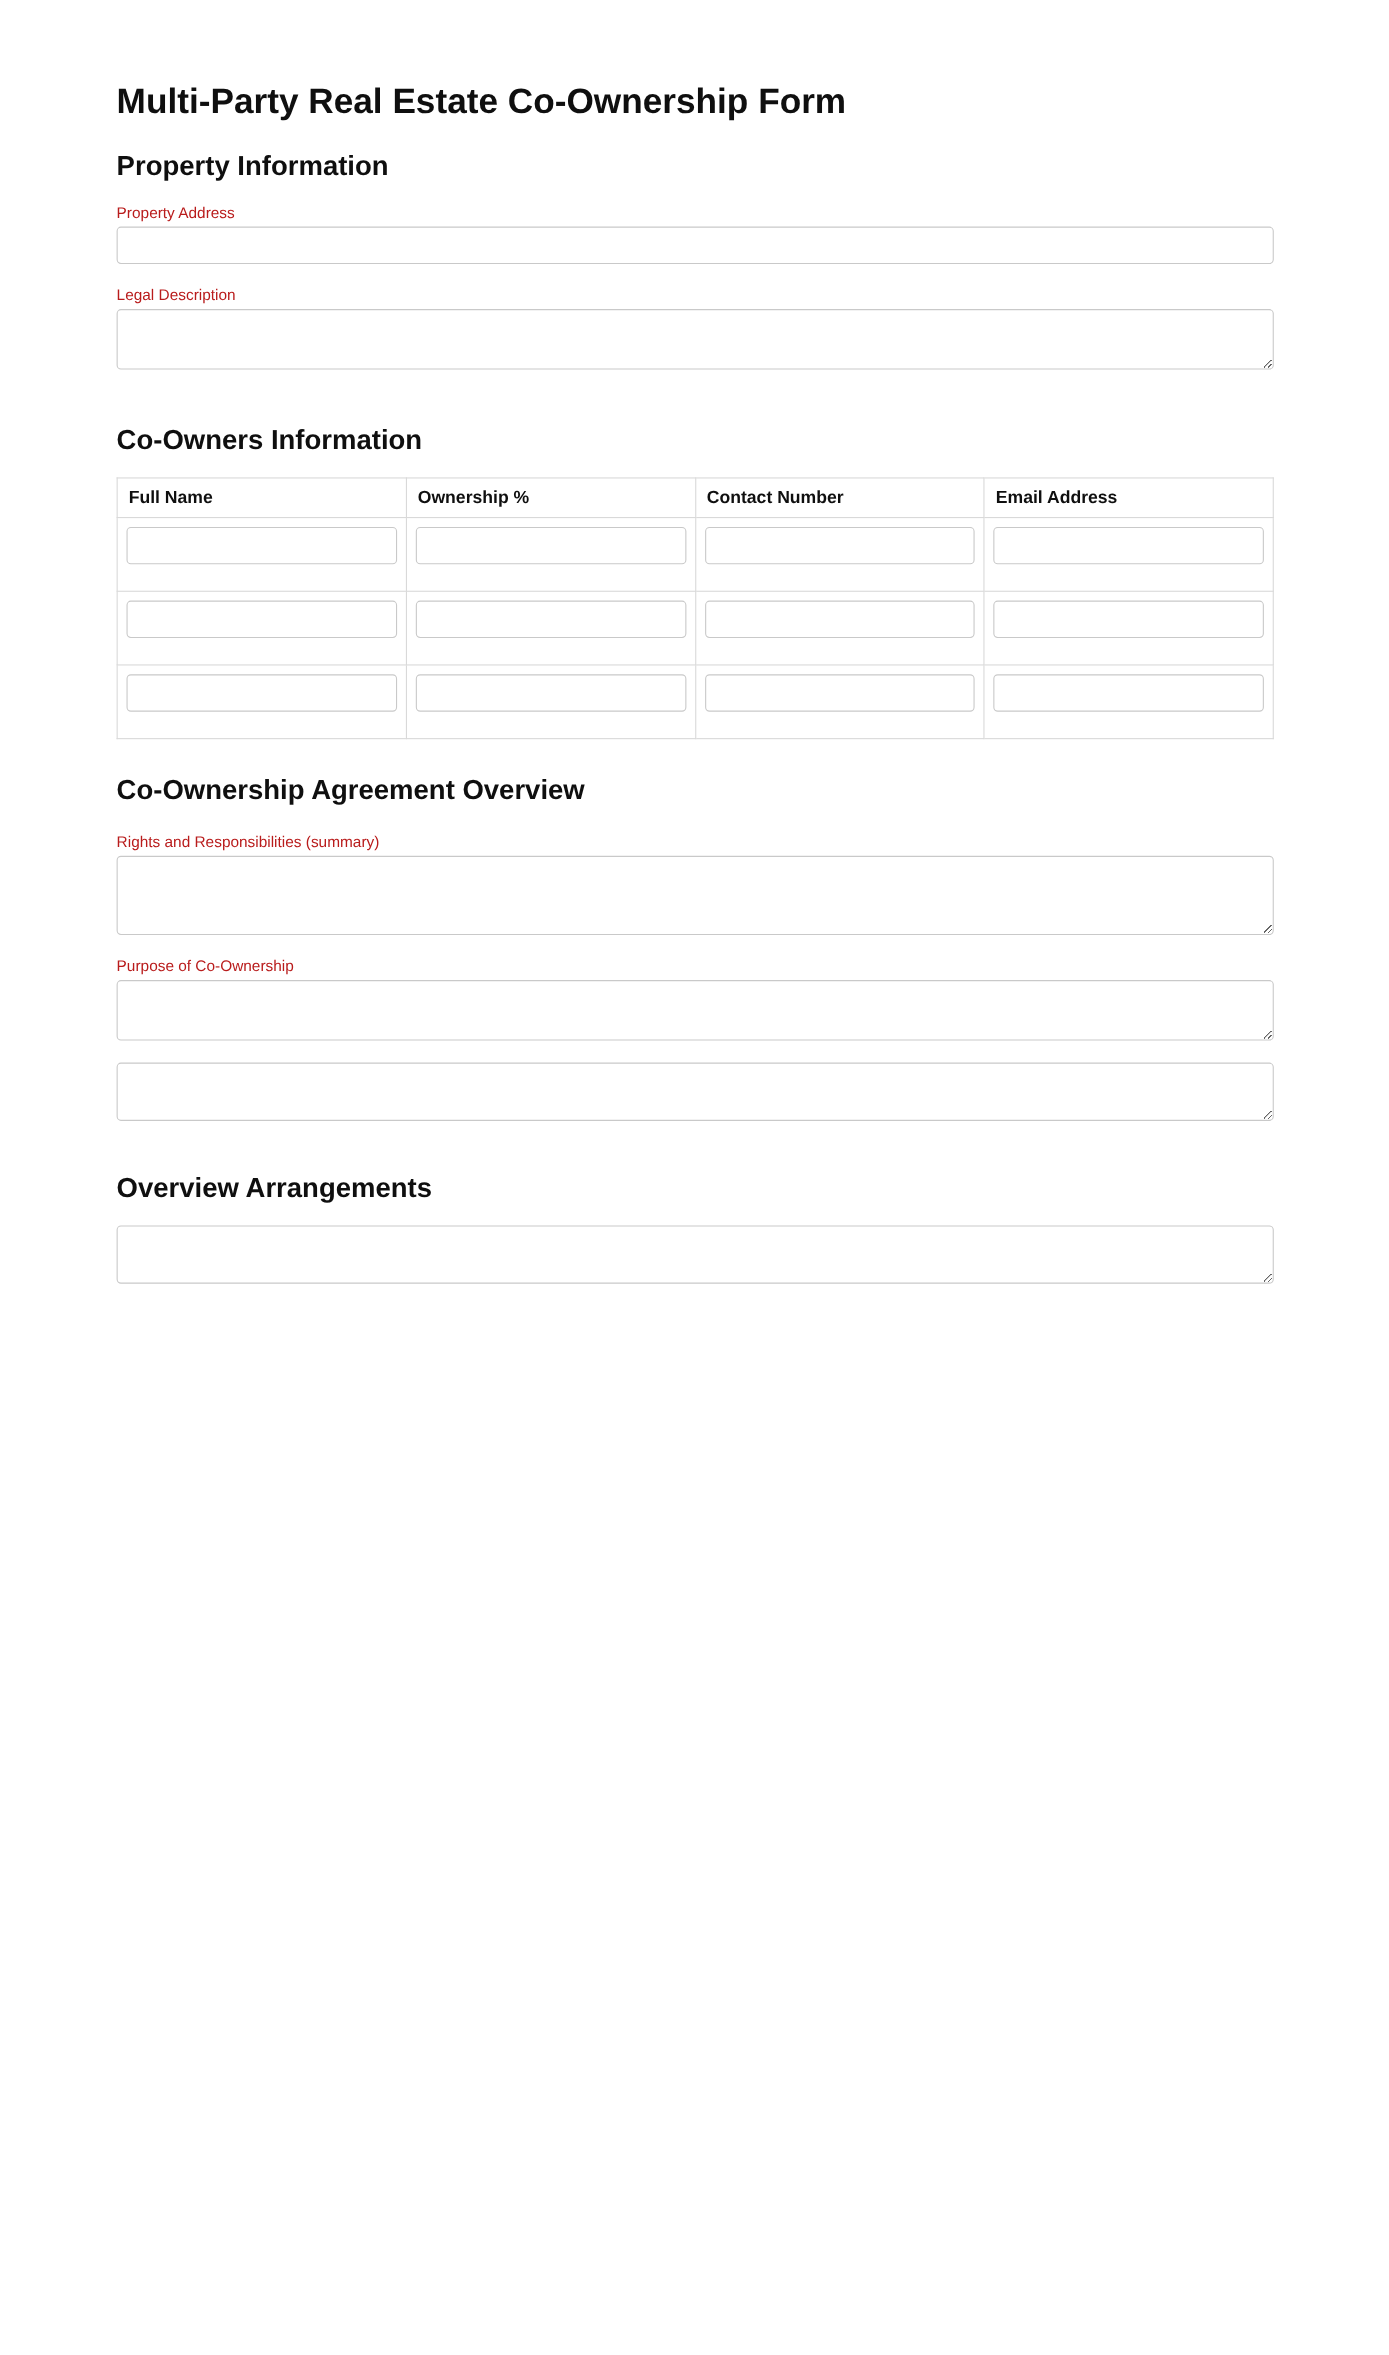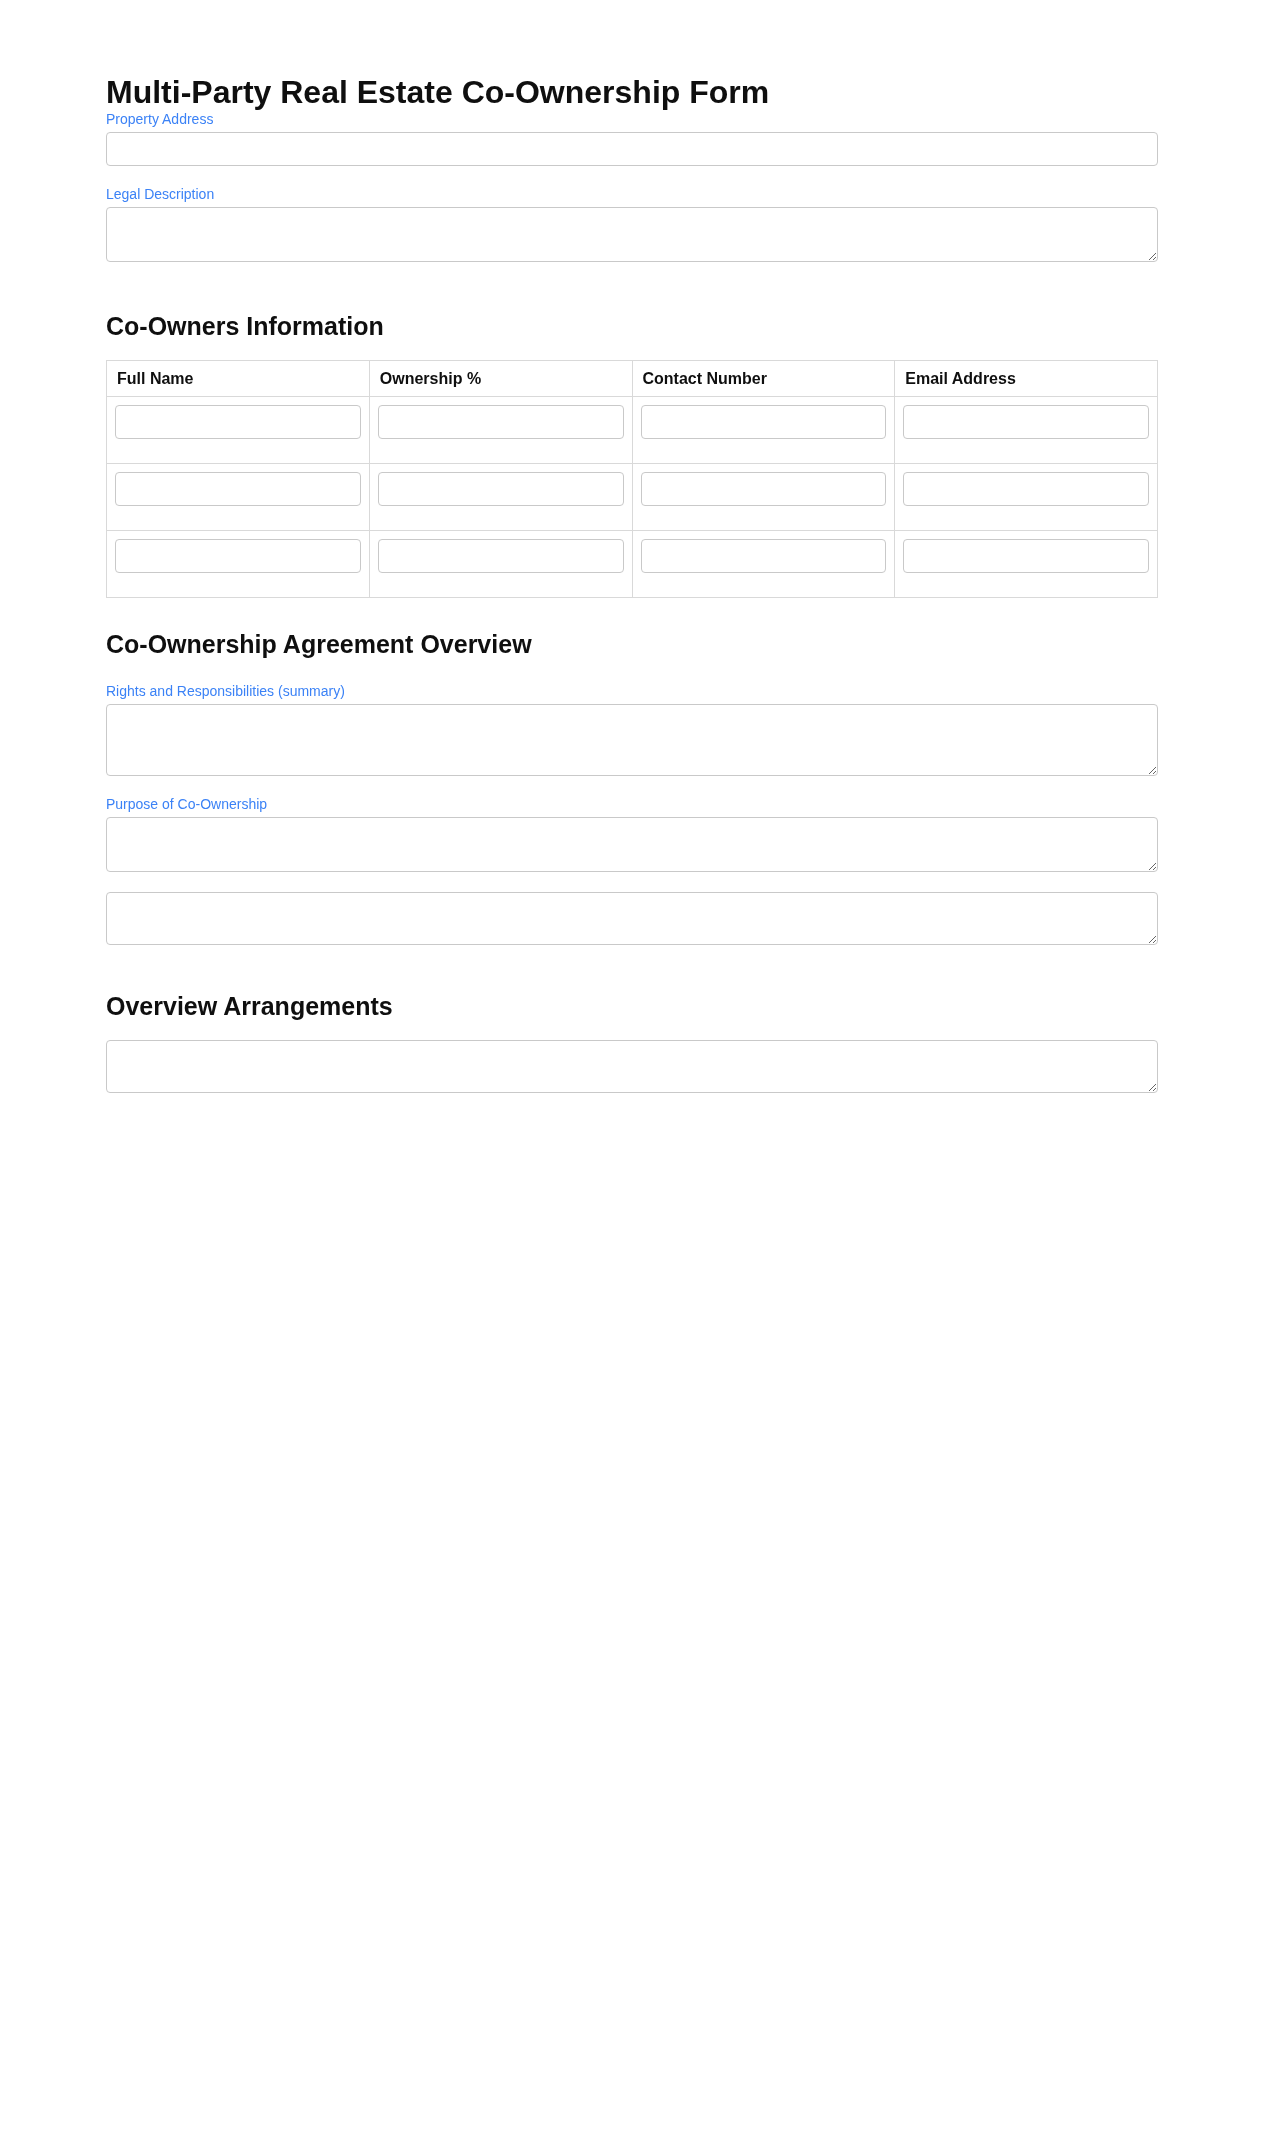--- a/index.html
+++ b/index.html
@@ -8,21 +8,21 @@
   .content{margin-left:106px;width:1052px;}
 
   h1{font-size:32px;line-height:37px;font-weight:700;margin:74px 0 0 0;letter-spacing:0;}
   h2{font-size:25px;line-height:29px;font-weight:700;margin:0;}
   .sec-property h2{margin:26px 0 19px 0;}
   .sec-coowners h2{margin:50px 0 19px 0;}
   .sec-agreement h2{margin:32px 0 24px 0;}
   .sec-financial h2{margin:47px 0 19px 0;}
 
   .field{margin-bottom:20px;}
-  .field label{display:block;font-size:14px;line-height:16px;margin-bottom:5px;color:#3b82f6;}
+  .field label{display:block;font-size:14px;line-height:16px;margin-bottom:5px;color:#b91c1c;}
 
   .text-input{
     display:block;width:100%;height:34px;box-sizing:border-box;
     padding:6px 10px;font-size:15px;font-family:inherit;color:#0f0f0f;
     border:1px solid #c9c9c9;border-radius:4px;background:#fff;outline:none;
   }
   .text-area{
     display:block;width:100%;box-sizing:border-box;
     padding:6px 10px;font-size:15px;font-family:inherit;color:#0f0f0f;
     border:1px solid #c9c9c9;border-radius:4px;background:#fff;resize:both;outline:none;
@@ -43,20 +43,21 @@
 </style>
 </head>
 <body>
 
 <div class="page">
   <div class="content">
 
     <h1>Multi-Party Real Estate Co-Ownership Form</h1>
 
     <section class="sec-property">
+      <h2>Property Information</h2>
 
       <div class="field">
         <label>Property Address</label>
         <input type="text" class="text-input" value="" style="">
       </div>
 
       <div class="field">
         <label>Legal Description</label>
         <textarea class="text-area ta-h55" style=""></textarea>
       </div>

